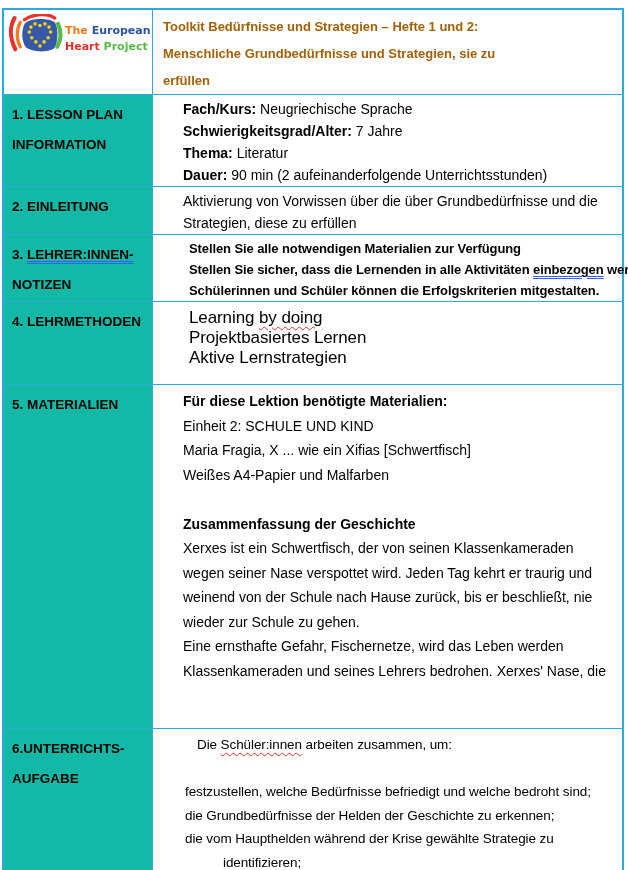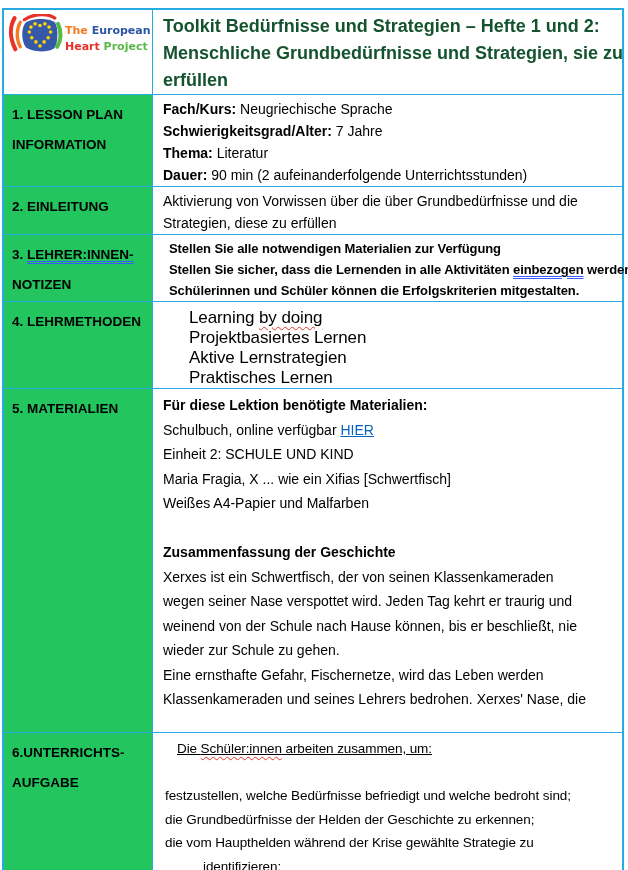--- a/index.html
+++ b/index.html
@@ -3,58 +3,58 @@
 <meta charset="utf-8">
 <style>
   * { margin:0; padding:0; box-sizing:border-box; }
   html,body { width:628px; height:870px; background:#ffffff; }
   body { font-family:"Liberation Sans", sans-serif; color:#000; position:relative; overflow:hidden; }
   .doc { position:absolute; left:2px; top:8px; width:622px;
          border:2px solid #29ABE2; border-bottom:3px solid #29ABE2; background:#fff; }
   .row { display:flex; border-top:1px solid #29ABE2; }
   .row:first-child { border-top:none; }
   .cell { min-width:0; }
-  .cell.left { flex:0 0 149px; width:149px; background:#22c55e; border-right:1px solid #29ABE2;
+  .cell.left { flex:0 0 149px; width:149px; background:#14b8a6; border-right:1px solid #29ABE2;
                padding:5px 3px 0 8px; }
   .header-row .cell.left { background:#fff; padding:4px 0 0 4px; }
   .cell.right { flex:1 1 auto; padding:3px 4px 0 10px; font-size:14px; }
   .heading { font-weight:bold; font-size:13.5px; line-height:30px; white-space:nowrap; }
-  .line { white-space:nowrap; }
+  .line { white-space:nowrap;margin-left:20px; }
 
   .header-row { min-height:82px; }
   .row-1 { min-height:89px; }
   .row-2 { min-height:45px; }
   .row-3 { min-height:64px; }
-  .row-4 { min-height:83px;gap:20px; }
+  .row-4 { min-height:83px; }
   .row-5 { min-height:344px; }
   .row-6 { min-height:141px; }
 
   .title-cell { padding-top:5px; }
-  .title-line { color:#14532d; font-weight:bold; font-size:18px; line-height:27px; white-space:nowrap; }
+  .title-line { color:#a16207; font-weight:bold; font-size:13px; line-height:27px; white-space:nowrap; }
 
   .row-1 .cell.right .line { line-height:22px; }
   .row-1 .label { font-weight:bold; }
 
   .row-2 .cell.right .line { line-height:22px; }
 
   .row-3 .cell.right { padding-left:16px; font-size:13px; letter-spacing:-0.1px; }
   .row-3 .cell.right .line { line-height:21px;font-weight:bold; }
 
   .row-4 .cell.right { padding-left:16px; padding-top:6px; font-size:17px; letter-spacing:-0.1px; }
   .row-4 .cell.right .line { line-height:20px; }
 
   .row-5 .cell.right { padding-top:4px; }
   .row-5 .cell.right .line { line-height:24.5px; }
   .row-5 .blank { height:24.5px; }
   .bold { font-weight:bold; }
 
   .row-6 .cell.right { padding-left:12px; padding-top:4px; font-size:13.5px; letter-spacing:-0.1px; }
   .row-6 .cell.right .line { line-height:23.5px; }
   .row-6 .blank { height:23.5px; }
-  .indent-sm { padding-left:12px;text-decoration:underline; }
+  .indent-sm { padding-left:12px; }
   .indent-lg { padding-left:38px; }
 
   .grammar { text-decoration-line:underline; text-decoration-style:double;
              text-decoration-color:#3A5BFF; text-decoration-thickness:1px; text-underline-offset:2px; }
   .spell { text-decoration-line:underline; text-decoration-style:wavy;
            text-decoration-color:#E03528; text-decoration-thickness:1px; text-underline-offset:3px; }
   .link { color:#0563C1; text-decoration:underline; cursor:pointer; }
 </style>
 </head>
 <body>
@@ -132,39 +132,37 @@
   </div>
 
   <div class="row row-4">
     <div class="cell left">
       <div class="heading">4. LEHRMETHODEN</div>
     </div>
     <div class="cell right">
       <div class="line"><span>Learning </span><span class="spell">by doing</span></div>
       <div class="line">Projektbasiertes Lernen</div>
       <div class="line">Aktive Lernstrategien</div>
-      <div class="line">Praktisches Lernen</div>
     </div>
   </div>
 
   <div class="row row-5">
     <div class="cell left">
       <div class="heading">5. MATERIALIEN</div>
     </div>
     <div class="cell right">
       <div class="line bold">Für diese Lektion benötigte Materialien:</div>
-      <div class="line"><span>Schulbuch, online verfügbar </span><span class="link">HIER</span></div>
       <div class="line">Einheit 2: SCHULE UND KIND</div>
       <div class="line">Maria Fragia, X ... wie ein Xifias [Schwertfisch]</div>
       <div class="line">Weißes A4-Papier und Malfarben</div>
       <div class="blank"></div>
       <div class="line bold">Zusammenfassung der Geschichte</div>
       <div class="line">Xerxes ist ein Schwertfisch, der von seinen Klassenkameraden</div>
       <div class="line">wegen seiner Nase verspottet wird. Jeden Tag kehrt er traurig und</div>
-      <div class="line">weinend von der Schule nach Hause können, bis er beschließt, nie</div>
+      <div class="line">weinend von der Schule nach Hause zurück, bis er beschließt, nie</div>
       <div class="line">wieder zur Schule zu gehen.</div>
       <div class="line">Eine ernsthafte Gefahr, Fischernetze, wird das Leben werden</div>
       <div class="line">Klassenkameraden und seines Lehrers bedrohen. Xerxes' Nase, die</div>
     </div>
   </div>
 
   <div class="row row-6">
     <div class="cell left">
       <div class="heading">6.UNTERRICHTS-</div>
       <div class="heading">AUFGABE</div>

